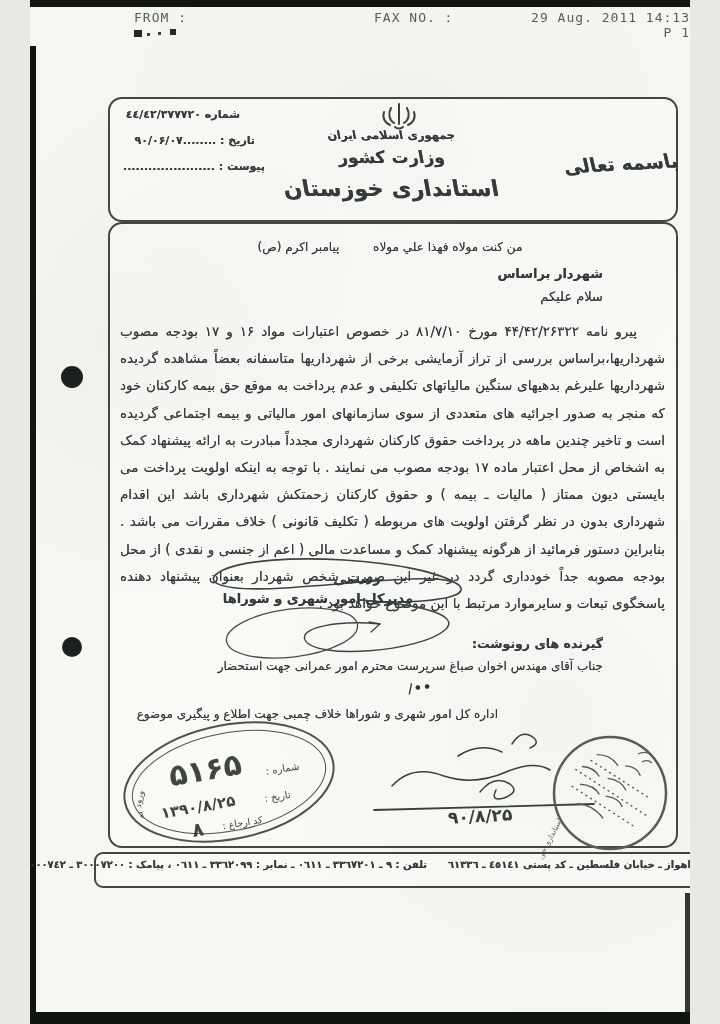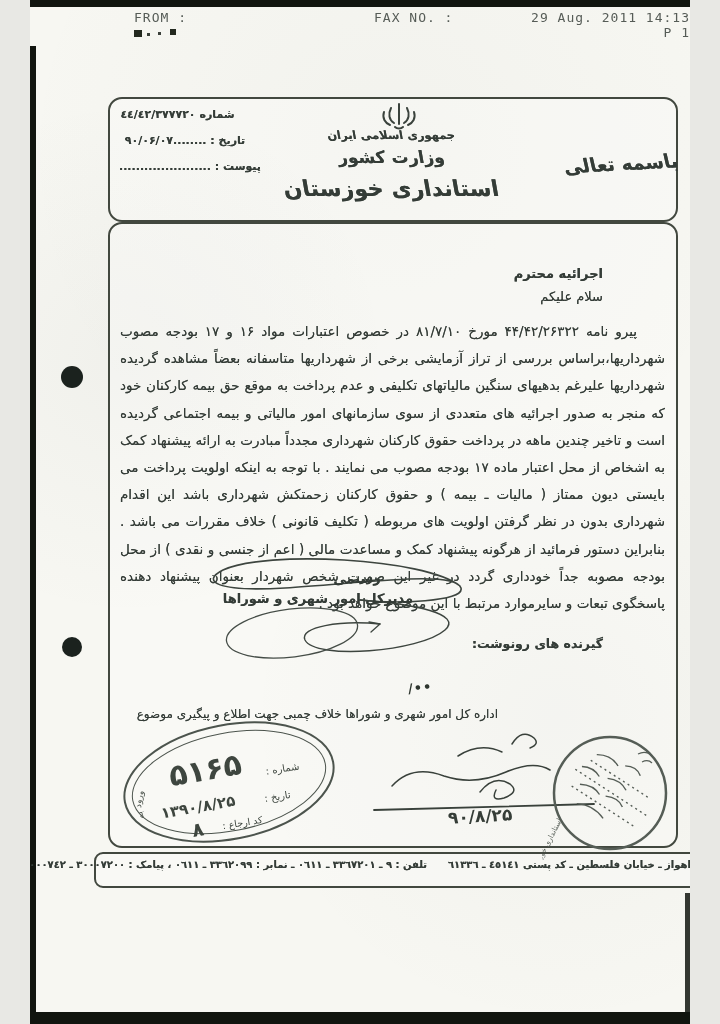--- a/index.html
+++ b/index.html
@@ -8,21 +8,21 @@
     background:#f7f7f2;
     background-image:
       radial-gradient(circle at 15% 35%, rgba(90,95,90,.045), transparent 30%),
       radial-gradient(circle at 80% 70%, rgba(90,95,90,.04), transparent 35%),
       radial-gradient(circle at 55% 15%, rgba(90,95,90,.03), transparent 40%);
     font-family:"DejaVu Sans", sans-serif;color:#333b36;
   }
   .abs{position:absolute;}
   .mono{font-family:"DejaVu Sans Mono", monospace;}
   .fa{direction:rtl;unicode-bidi:isolate;}
-  .ink{color:#343c37;text-shadow:0 0 .4px rgba(44,54,48,.75);text-align:center;}
+  .ink{color:#343c37;text-shadow:0 0 .4px rgba(44,54,48,.75);}
   .calli{transform:skewX(10deg);font-weight:bold;}
   .box{border:2px solid #42483f;border-radius:14px;background:rgba(255,255,255,.25);}
   .dots{letter-spacing:1px;}
   .bar{background:#11150f;}
   .punch{background:#1b221e;border-radius:50%;}
   .artifact-dash{border-left:1px dashed #c2c6bf;opacity:.8;}
   svg text{font-family:"DejaVu Sans", sans-serif;}
 </style>
 </head>
 <body>
@@ -74,40 +74,46 @@
     </g>
   </svg>
 
   <div class="abs fa ink calli" style="left:261px;top:128px;width:200px;text-align:center;font-size:11.5px;">جمهوری اسلامی ایران</div>
   <div class="abs fa ink calli" style="left:261px;top:147px;width:200px;text-align:center;font-size:17px;">وزارت کشور</div>
   <div class="abs fa ink calli" style="left:231px;top:176px;width:260px;text-align:center;font-size:22px;">استانداری خوزستان</div>
   <div class="abs fa ink calli" style="left:548px;top:152px;width:100px;text-align:center;font-size:19px;white-space:nowrap;transform:skewX(10deg) rotate(-3deg);">باسمه تعالی</div>
 
   <div class="abs box" style="left:78px;top:222px;width:566px;height:622px;"></div>
 
+  <div class="abs fa ink" style="left:110px;top:240px;width:500px;text-align:center;font-size:12px;">
+    <span>من كنت مولاه فهذا علي مولاه</span>
+    <span style="display:inline-block;width:26px;"></span>
+    <span>پیامبر اکرم (ص)</span>
+  </div>
 
-  <div class="abs fa ink" style="right:87px;top:266px;font-size:13px;font-weight:bold;">اجرائیه محترم</div>
+  <div class="abs fa ink" style="right:87px;top:266px;font-size:13px;font-weight:bold;">شهردار براساس</div>
   <div class="abs fa ink" style="right:87px;top:289px;font-size:13px;">سلام علیکم</div>
 
   <div class="abs fa ink" style="left:90px;top:318px;width:545px;font-size:13.5px;line-height:27.2px;text-align:justify;text-indent:28px;font-weight:500;">پیرو نامه ۴۴/۴۲/۲۶۳۲۲ مورخ ۸۱/۷/۱۰ در خصوص اعتبارات مواد ۱۶ و ۱۷ بودجه مصوب شهرداریها،براساس بررسی از تراز آزمایشی برخی از شهرداریها متاسفانه بعضاً مشاهده گردیده شهرداریها علیرغم بدهیهای سنگین مالیاتهای تکلیفی و عدم پرداخت به موقع حق بیمه کارکنان خود که منجر به صدور اجرائیه های متعددی از سوی سازمانهای امور مالیاتی و بیمه اجتماعی گردیده است و تاخیر چندین ماهه در پرداخت حقوق کارکنان شهرداری مجدداً مبادرت به ارائه پیشنهاد کمک به اشخاص از محل اعتبار ماده ۱۷ بودجه مصوب می نمایند . با توجه به اینکه اولویت پرداخت می بایستی دیون ممتاز ( مالیات ـ بیمه ) و حقوق کارکنان زحمتکش شهرداری باشد این اقدام شهرداری بدون در نظر گرفتن اولویت های مربوطه ( تکلیف قانونی ) خلاف مقررات می باشد . بنابراین دستور فرمائید از هرگونه پیشنهاد کمک و مساعدت مالی ( اعم از جنسی و نقدی ) از محل بودجه مصوبه جداً خودداری گردد در غیر این صورت شخص شهردار بعنوان پیشنهاد دهنده پاسخگوی تبعات و سایرموارد مرتبط با این موضوع خواهد بود .</div>
 
   <svg class="abs" style="left:125px;top:548px;" width="330" height="118" viewBox="0 0 330 118">
     <g stroke="#3d453f" fill="none" stroke-width="1.6" stroke-linecap="round">
       <path d="M305,38 C270,10 110,2 68,22 C46,33 60,44 130,40 C210,35 300,22 306,40 C310,54 240,56 205,52"></path>
       <path d="M205,52 C260,56 308,66 290,82 C265,104 160,112 150,92 C144,79 185,72 225,76" stroke-width="1.4"></path>
       <path d="M225,76 L216,84 M225,76 L214,74" stroke-width="1.3"></path>
     </g>
   </svg>
   <div class="abs fa ink" style="left:292px;top:571px;width:70px;text-align:center;font-size:13px;font-weight:bold;transform:rotate(-2deg);">رستمی</div>
   <div class="abs fa ink" style="left:203px;top:591px;width:180px;text-align:center;font-size:13px;font-weight:bold;white-space:nowrap;">مدیرکل امور شهری و شوراها</div>
   <svg class="abs" style="left:190px;top:603px;" width="145" height="62" viewBox="0 0 145 62">
     <ellipse cx="72" cy="30" rx="66" ry="24" transform="rotate(-7 72 30)" stroke="#454d47" stroke-width="1.3" fill="none"></ellipse>
   </svg>
 
   <div class="abs fa ink" style="right:87px;top:636px;font-size:12.5px;font-weight:bold;">گیرنده های رونوشت:</div>
+  <div class="abs fa ink" style="right:87px;top:659px;font-size:12px;">جناب آقای مهندس اخوان صباغ سرپرست محترم امور عمرانی جهت استحضار</div>
   <div class="abs" style="left:378px;top:680px;font-size:13px;font-weight:bold;color:#2e362f;transform:rotate(-6deg);letter-spacing:1px;">/••</div>
   <div class="abs fa ink" style="right:192px;top:707px;font-size:12px;">اداره کل امور شهری و شوراها خلاف چمبی جهت اطلاع و پیگیری موضوع</div>
 
   <svg class="abs" style="left:85px;top:714px;" width="228" height="136" viewBox="0 0 228 136">
     <g transform="rotate(-11 114 68)" stroke="#4c544d" fill="none">
       <ellipse cx="114" cy="68" rx="106" ry="57" stroke-width="2"></ellipse>
       <ellipse cx="114" cy="68" rx="98" ry="49" stroke-width="1"></ellipse>
     </g>
     <path id="ovalTopArc" d="M 24,86 A 97 49 0 0 1 208,58" fill="none" transform="rotate(-11 114 68)"></path>
     <text font-size="9" fill="#4c544d" style="direction:rtl;">

